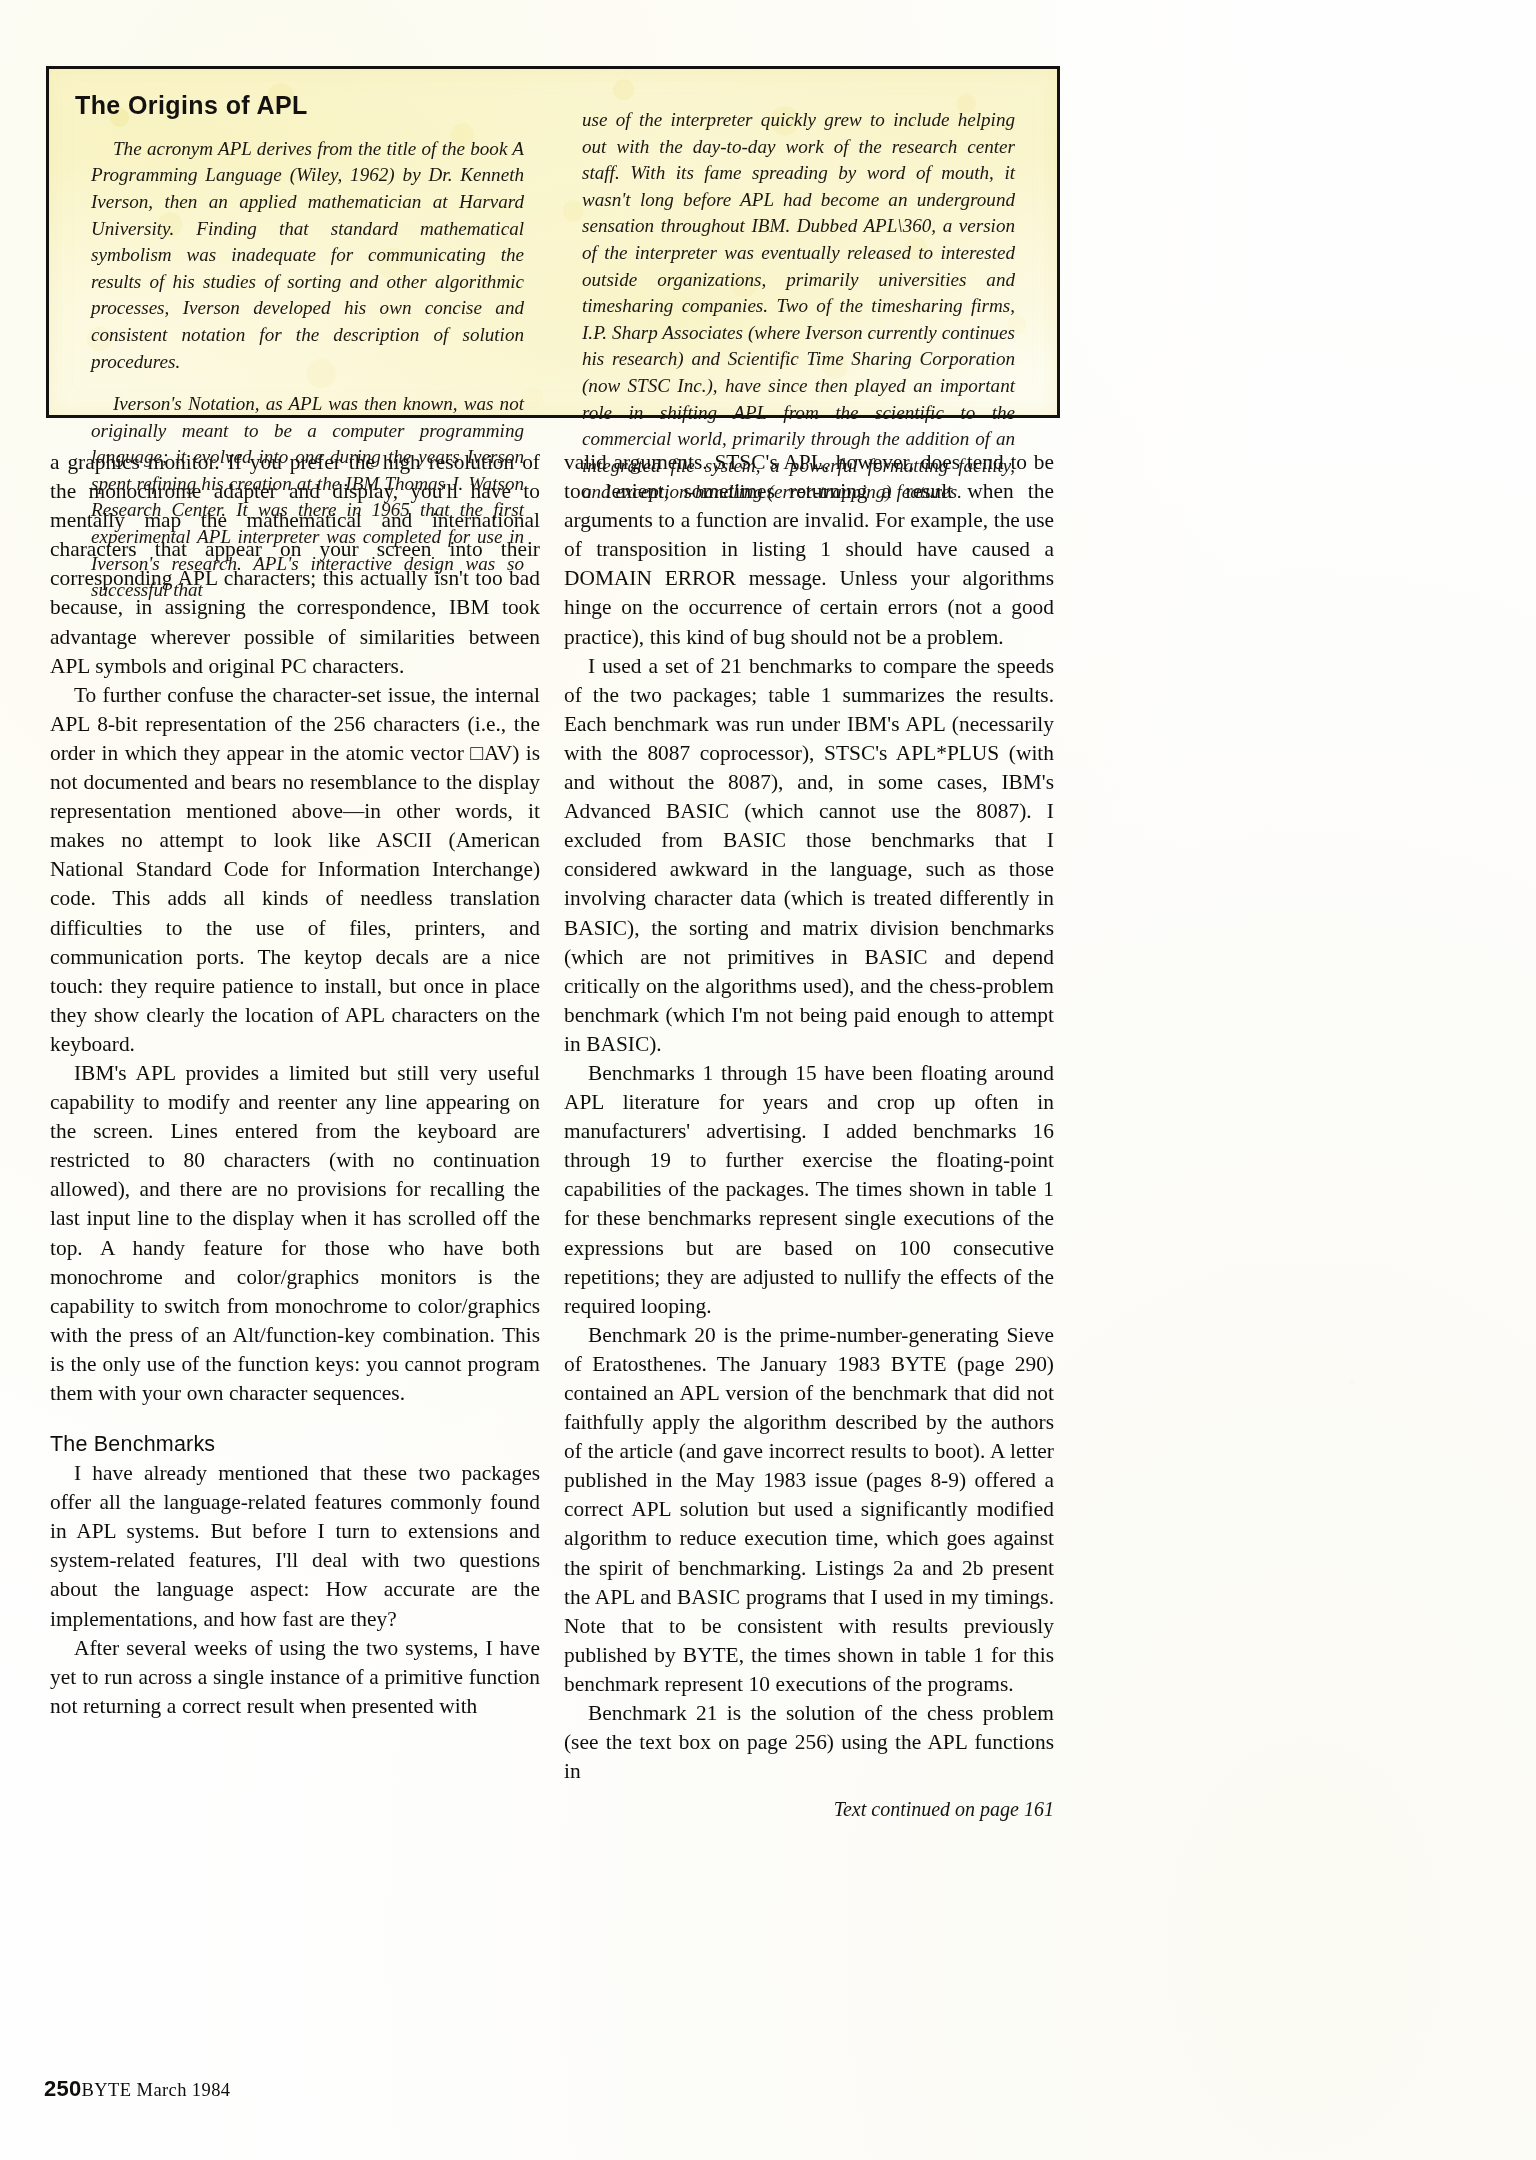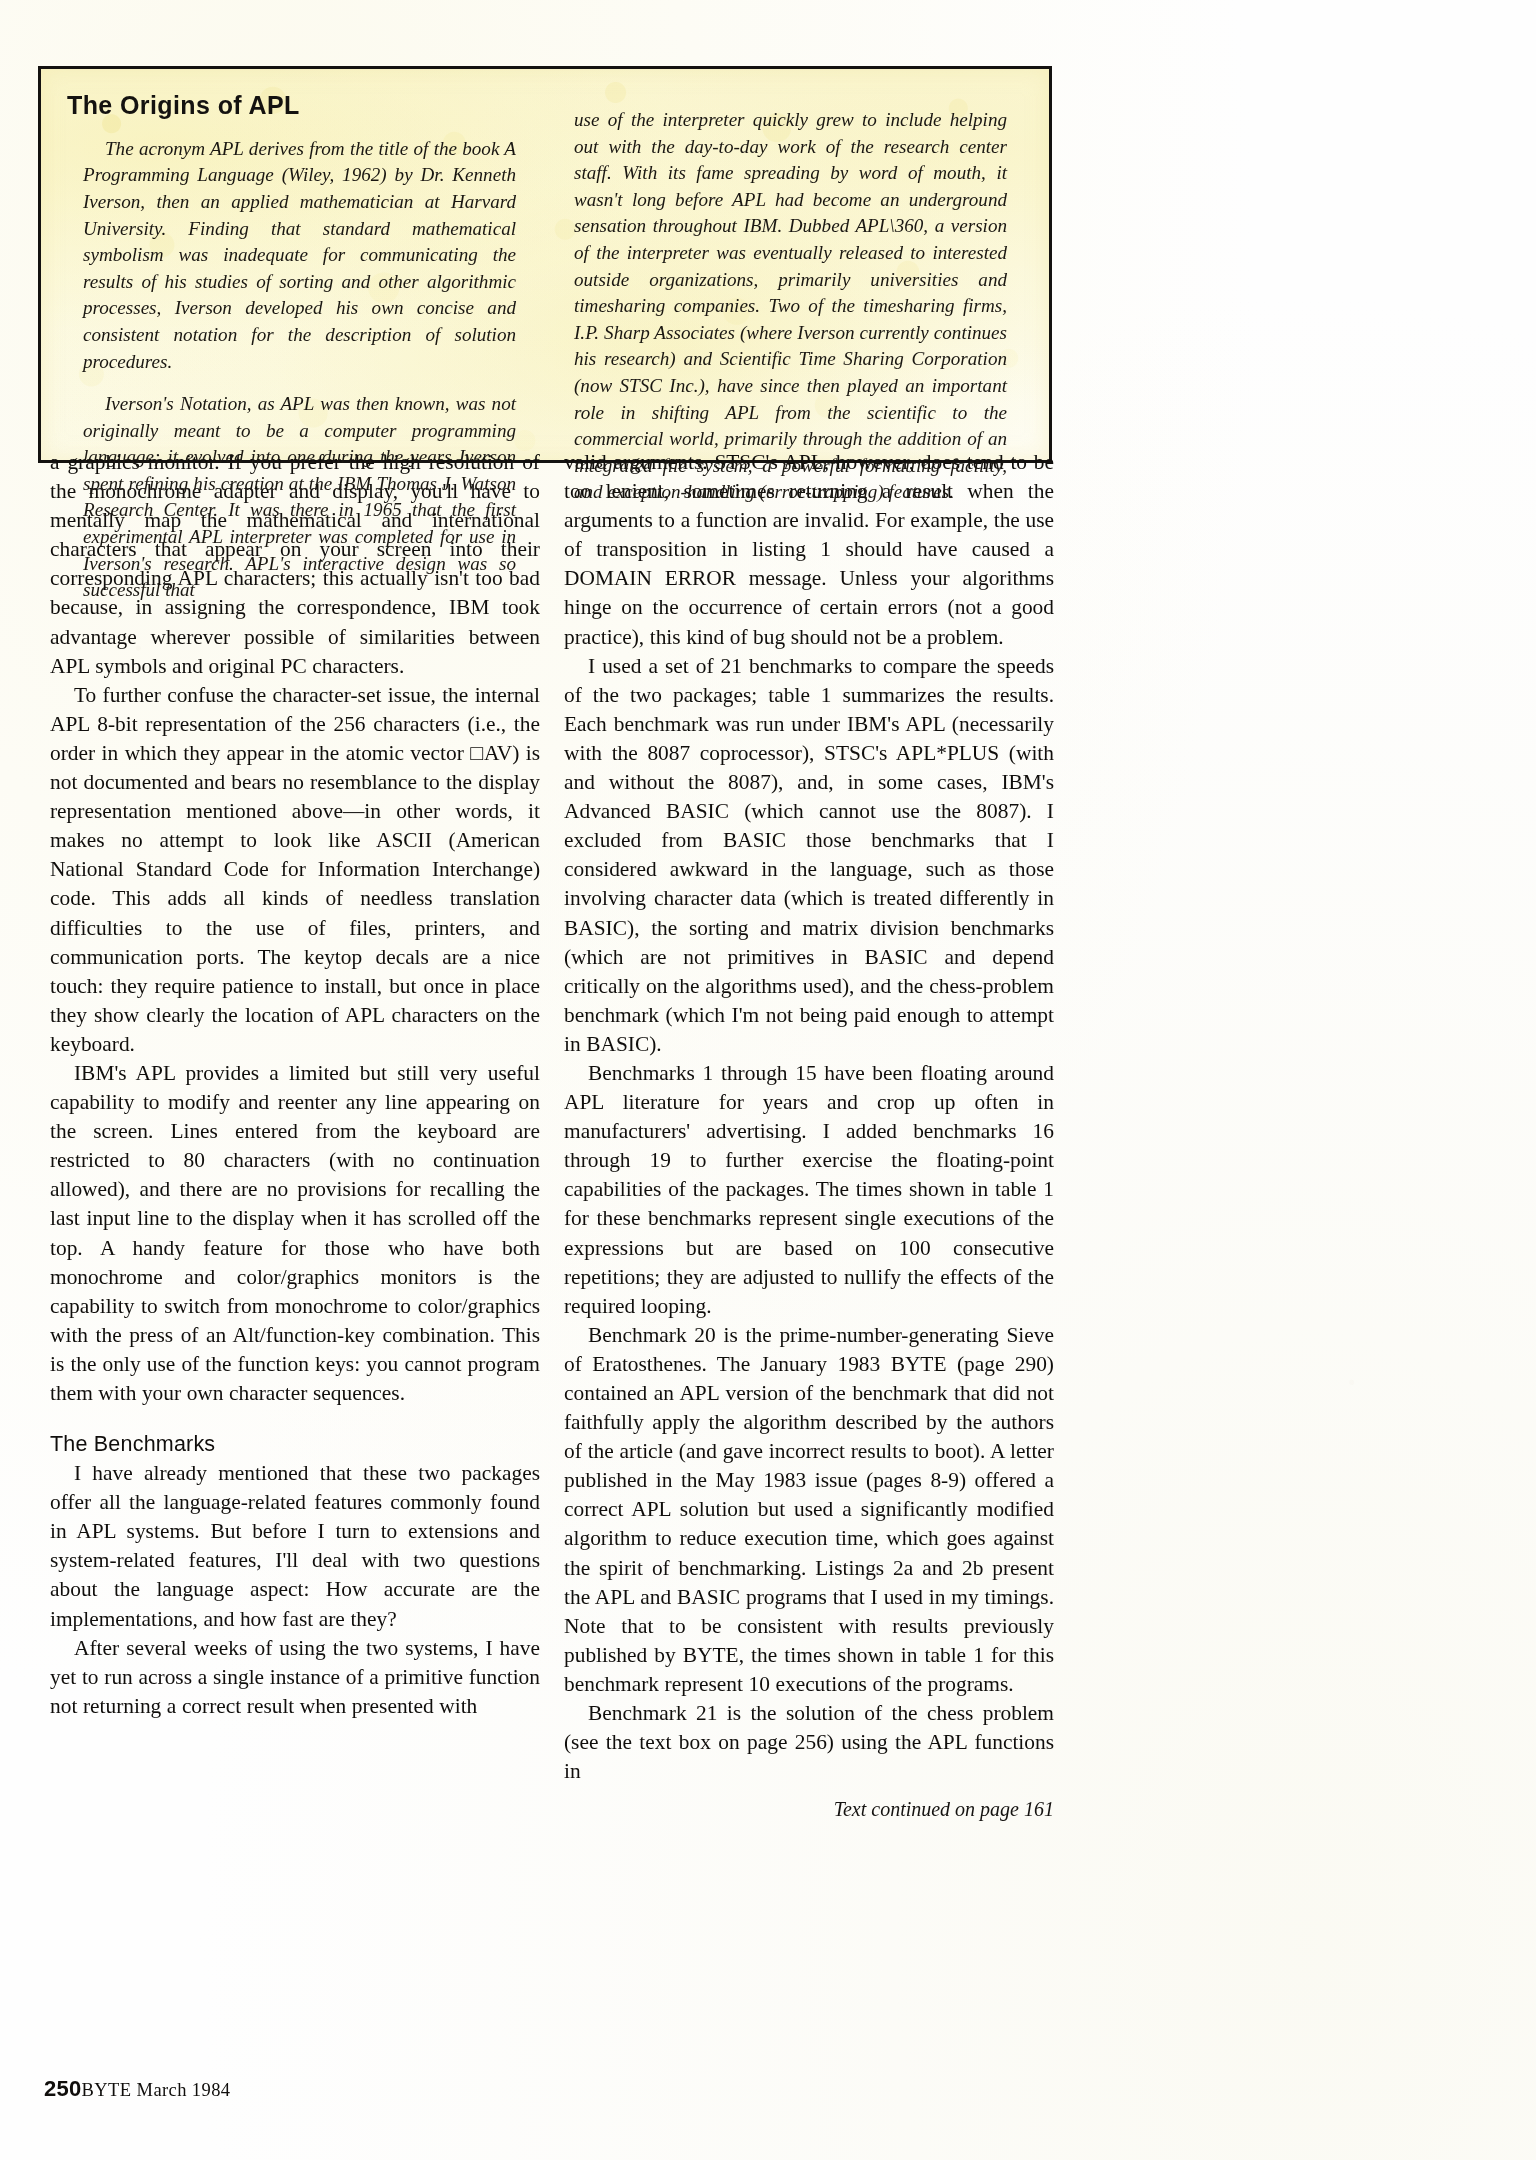--- a/index.html
+++ b/index.html
@@ -22,24 +22,24 @@
     inset: 0;
     background:
       radial-gradient(ellipse at 18% 12%, rgba(252,250,236,0.9) 0%, rgba(255,255,255,0) 55%),
       radial-gradient(ellipse at 85% 90%, rgba(250,249,240,0.8) 0%, rgba(255,255,255,0) 60%),
       #fefefe;
   }
 
   
   #textbox {
     position: absolute;
-    left: 38px;
+    left: 46px;
     top: 66px;
     width: 1014px;
-    height: 397px;
+    height: 352px;
     border: 3px solid #141210;
     box-sizing: border-box;
     background:
       radial-gradient(ellipse at 12% 20%, rgba(246,238,168,0.55) 0%, rgba(250,246,205,0.18) 42%, rgba(255,255,255,0) 70%),
       radial-gradient(ellipse at 62% 72%, rgba(245,236,162,0.45) 0%, rgba(252,248,212,0.14) 45%, rgba(255,255,255,0) 72%),
       radial-gradient(ellipse at 88% 22%, rgba(244,234,155,0.40) 0%, rgba(255,255,255,0) 58%),
       radial-gradient(ellipse at 30% 95%, rgba(247,240,180,0.35) 0%, rgba(255,255,255,0) 62%),
       linear-gradient(175deg, #fbf7d9 0%, #fdfbe8 38%, #fdfcf0 70%, #fefdf6 100%);
     box-shadow: inset 0 0 22px rgba(238,226,150,0.35);
   }

